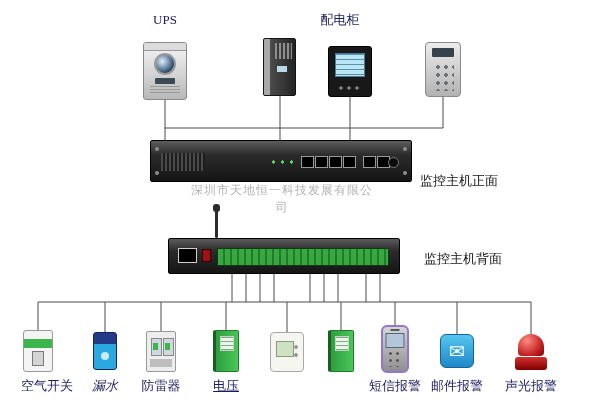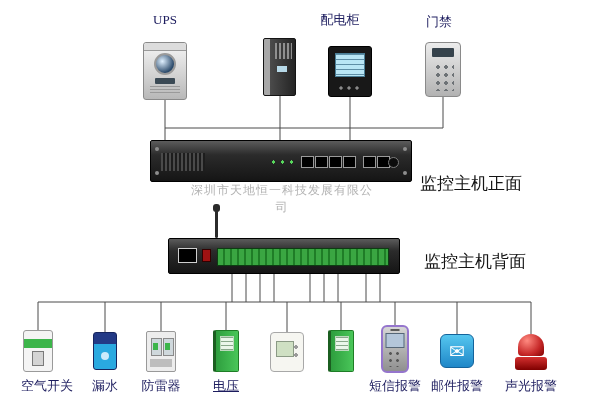--- a/index.html
+++ b/index.html
@@ -1,21 +1,21 @@
 <!DOCTYPE html>
 <html><head>
 <meta charset="utf-8">
 <style>
   html,body{margin:0;padding:0;background:#fff;}
   .canvas{position:relative;width:601px;height:403px;background:#ffffff;overflow:hidden;
           font-family:"Liberation Sans",sans-serif;}
   .lines{position:absolute;left:0;top:0;}
   .label{position:absolute;color:#1c1c5e;font-size:13px;text-align:center;line-height:16px;
          font-family:"Liberation Serif",serif;}
-  .rack-label{position:absolute;color:#141414;font-size:17px;font-family:Liberation Mono, monospace;}
+  .rack-label{position:absolute;color:#141414;font-size:13px;font-family:Liberation Mono, monospace;}
   .watermark{position:absolute;color:#b3b3b3;font-size:12px;letter-spacing:1px;text-align:center;}
   .node{position:absolute;box-sizing:border-box;}
 
   
   .ups{background:linear-gradient(180deg,#f5f5f5,#b8b8b8);border:1px solid #8a8a8a;border-radius:3px;}
   .ups .top{position:absolute;top:0;left:0;right:0;height:7px;background:#dcdcdc;border-bottom:1px solid #9a9a9a;border-radius:3px 3px 0 0;}
   .ups .dial{position:absolute;top:10px;left:50%;transform:translateX(-50%);width:18px;height:18px;border-radius:50%;
              background:radial-gradient(circle at 35% 35%,#dff0ff,#2b4a6b 70%);border:2px solid #9a9a9a;}
   .ups .disp{position:absolute;top:35px;left:50%;transform:translateX(-50%);width:20px;height:6px;background:#3b4a55;border-radius:1px;}
   .ups .vents{position:absolute;bottom:4px;left:15%;right:15%;height:9px;
@@ -100,21 +100,20 @@
 
   <svg class="lines" width="601" height="403" viewBox="0 0 601 403">
     <g stroke="#4a4a4a" stroke-width="1" fill="none">
       <path d="M165 100V142M280 96V142M350 97V142M443 97V128M165 128H443"></path>
       <path d="M232 274V302M246 274V302M260 274V302M274 274V302M310 274V302M324 274V302M338 274V302M366 274V302M380 274V302M38 302H531M38 302V330M105 302V332M161 302V331M226 302V330M287 302V332M341 302V330M395 302V325M457 302V334M531 302V334"></path>
     </g>
   </svg>
 
   <span class="label" style="left:125px;top:12px;width:80px;">UPS</span>
   <span class="label" style="left:292px;top:12px;width:96px;">配电柜</span>
-  <span class="label" style="left:403px;top:14px;width:72px;">门禁</span>
 
   <div class="node ups" style="left:143px;top:42px;width:44px;height:58px;">
     <div class="top"></div>
     <div class="dial"></div>
     <div class="disp"></div>
     <div class="vents"></div>
   </div>
 
   <div class="node ac" style="left:263px;top:38px;width:33px;height:58px;">
     <div class="grill"></div>
@@ -202,20 +201,20 @@
   <div class="node email" style="left:440px;top:334px;width:34px;height:34px;">
     <span>✉</span>
   </div>
 
   <div class="node siren" style="left:514px;top:334px;width:34px;height:36px;">
     <div class="dome"></div>
     <div class="base"></div>
   </div>
 
   <span class="label" style="left:12px;top:378px;width:70px;">空气开关</span>
-  <span class="label" style="left:70px;top:378px;width:70px;">漏水</span>
+  <span class="label" style="left:70px;top:378px;width:70px;font-style:italic;">漏水</span>
   <span class="label" style="left:126px;top:378px;width:70px;text-align:center;">防雷器</span>
   <span class="label" style="left:191px;top:378px;width:70px;text-decoration:underline;">电压</span>
   <span class="label" style="left:360px;top:378px;width:70px;">短信报警</span>
   <span class="label" style="left:422px;top:378px;width:70px;">邮件报警</span>
   <span class="label" style="left:496px;top:378px;width:70px;">声光报警</span>
 
 </div>
 
 </body></html>

